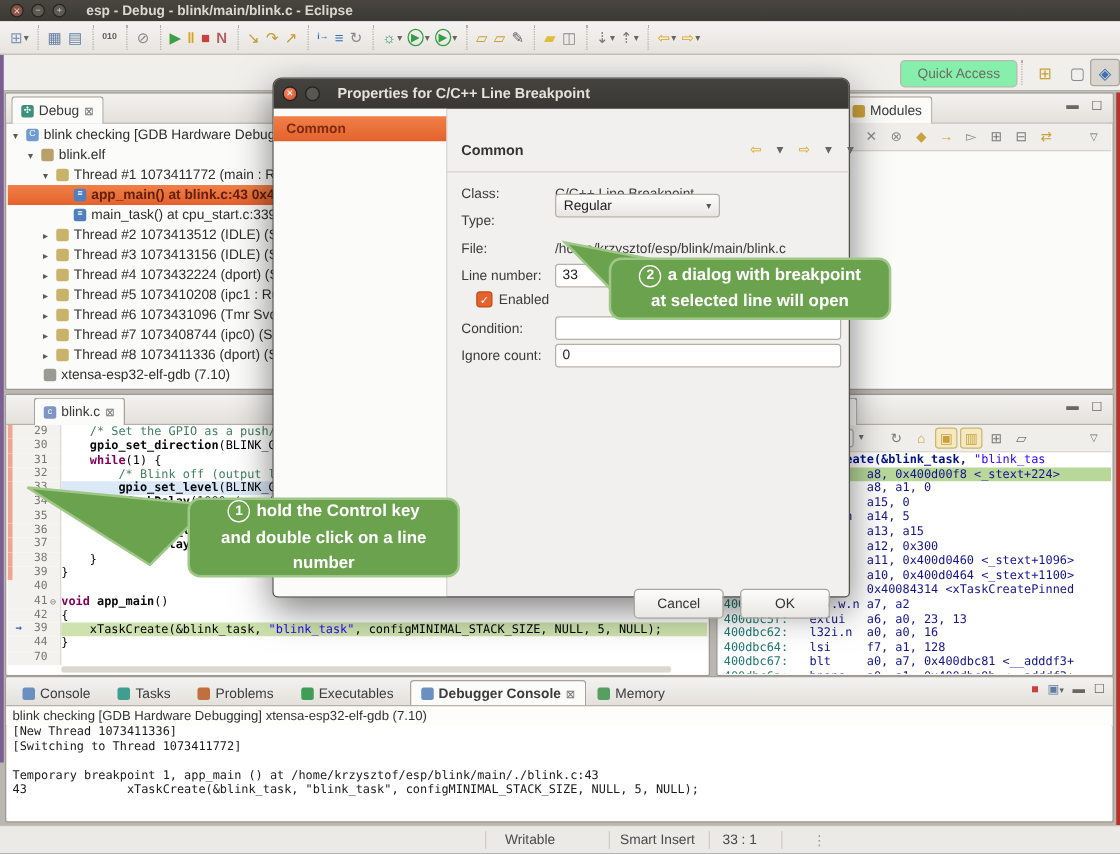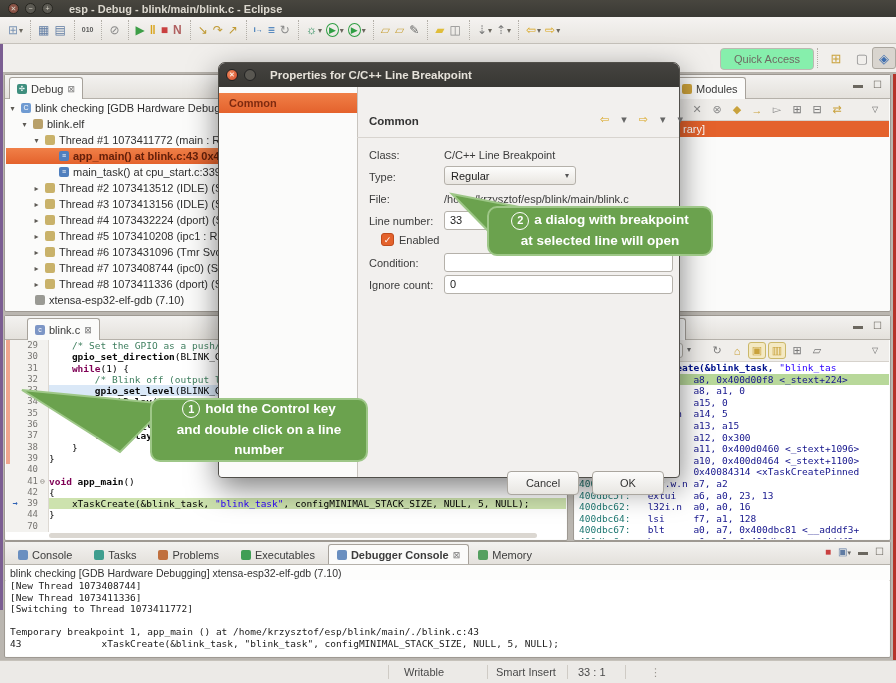--- a/index.html
+++ b/index.html
@@ -541,23 +541,20 @@
           </span>
 
           <span class="ibtn">
             <i style="color: rgb(201, 162, 60);">⇄</i>
           </span>
         </span>
       <span class="ibtn" style="position:absolute;right:4px;">
           <i style="font-size:8px;color:#666;">▽</i>
         </span>
     </div>
-    <div class="mod-row">
-      <span style="margin-left:108px;">rary]</span>
-    </div>
   </div>
 
   <div class="abs panel" style="left:4px;top:315px;width:564px;height:226px;">
     <div class="ptabs">
       <div class="ptab" style="left:22px;">
         <span class="chip" style="background:#7d96c6;">
             <i>c</i>
           </span>
         <span>blink.c</span>
         <span class="close">⊠</span>
@@ -877,21 +874,20 @@
           <span><i style="font-style: normal; font-size: 10px; color: rgb(96, 124, 163);">▣</i><i style="font-style:normal;font-size:7px;color:#666;">▾</i></span>
 
           <span><i style="font-style: normal; font-size: 10px; color: rgb(107, 103, 95);">▬</i><i style="font-style:normal;font-size:7px;color:#666;"></i></span>
 
           <span><i style="font-style: normal; font-size: 10px; color: rgb(107, 103, 95);">☐</i><i style="font-style:normal;font-size:7px;color:#666;"></i></span>
         </span>
     </div>
     <div class="console-title">blink checking [GDB Hardware Debugging] xtensa-esp32-elf-gdb (7.10)</div>
     <div class="cbody">
 
-        <div class="cline">[New Thread 1073408744]</div>
 
         <div class="cline">[New Thread 1073411336]</div>
 
         <div class="cline">[Switching to Thread 1073411772]</div>
 
         <div class="cline"></div>
 
         <div class="cline">Temporary breakpoint 1, app_main () at /home/krzysztof/esp/blink/main/./blink.c:43</div>
 
         <div class="cline">43              xTaskCreate(&amp;blink_task, "blink_task", configMINIMAL_STACK_SIZE, NULL, 5, NULL);</div>
@@ -931,21 +927,21 @@
           <i class="nav-ico" style="color: rgb(102, 102, 102);">▾</i>
 
           <i class="nav-ico" style="color: rgb(102, 102, 102);">▾</i>
         </span>
       <div class="dlg-sep"></div>
 
       <span class="fld-label" style="top:62px;">Class:</span>
       <span class="fld-value" style="top:62px;">C/C++ Line Breakpoint</span>
 
       <span class="fld-label" style="top:84px;">Type:</span>
-      <span class="dropdown" style="top:79px;">
+      <span class="dropdown" style="top:68px;">
         <span>Regular</span>
         <span class="dd">▾</span>
       </span>
 
       <span class="fld-label" style="top:106px;">File:</span>
       <span class="fld-value" style="top:106px;">/home/krzysztof/esp/blink/main/blink.c</span>
 
       <span class="fld-label" style="top:128px;">Line number:</span>
       <span class="txt-input" style="top:124px;">33</span>
 

